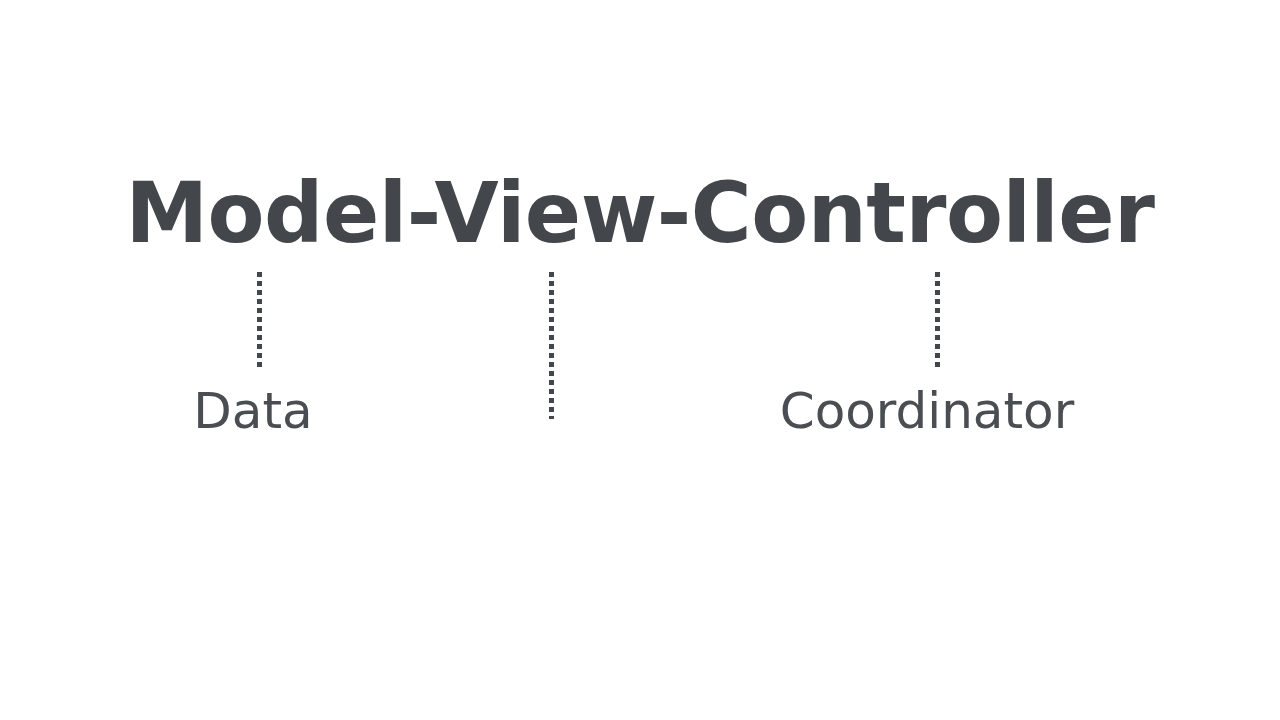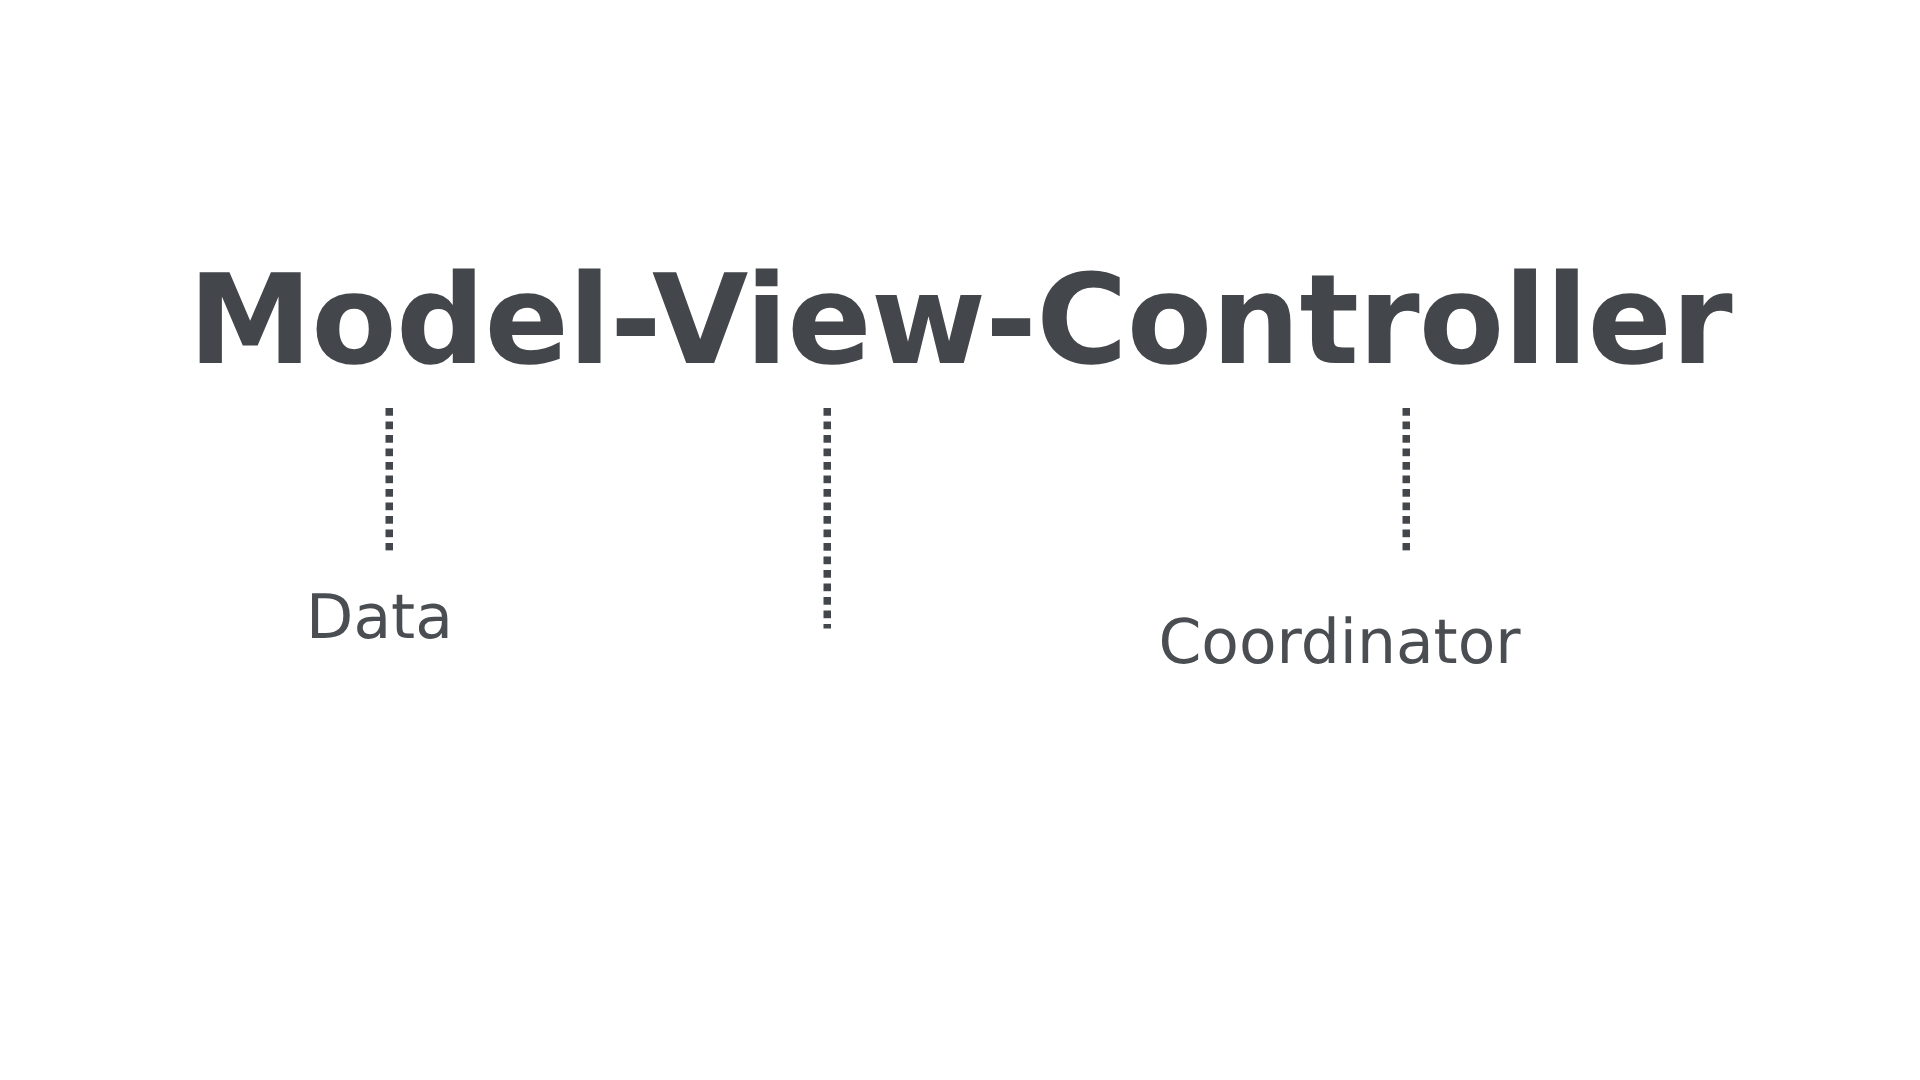--- a/index.html
+++ b/index.html
@@ -66,41 +66,40 @@
     left: 935px;
     top: 272px;
     height: 95px;
   }
 
   
   .leaf-label {
     position: absolute;
     font-family: "DejaVu Sans", sans-serif;
     font-weight: 400;
-    font-size: 41px;
+    font-size: 50px;
     line-height: 48px;
     color: #4a4d51;
     white-space: nowrap;
     text-align: center;
   }
   .label-data {
     left: 153px;
     top: 387px;
     width: 200px;
   }
   .label-ui {
     left: 395px;
     top: 439px;
     width: 300px;
   }
   .label-coordinator {
-    left: 743px;
+    left: 777px;
     top: 387px;
     width: 300px;
-    margin-top: 17px;
   }
 </style>
 </head>
 <body>
 
 <div id="slide">
 
   <div class="slide-title">Model-View-Controller</div>
 
   <div class="connector connector-model"></div>

